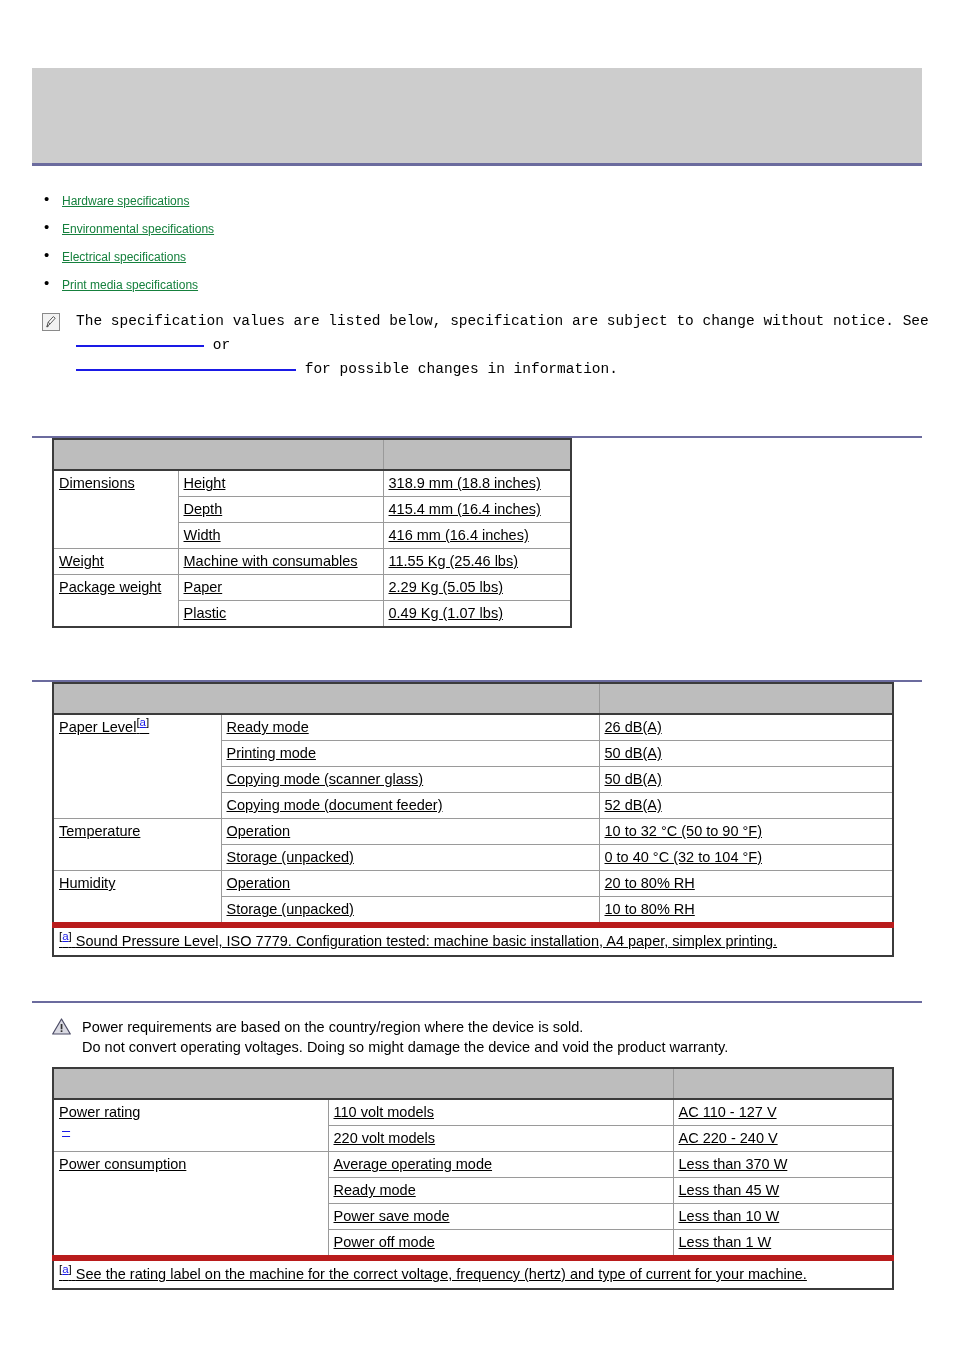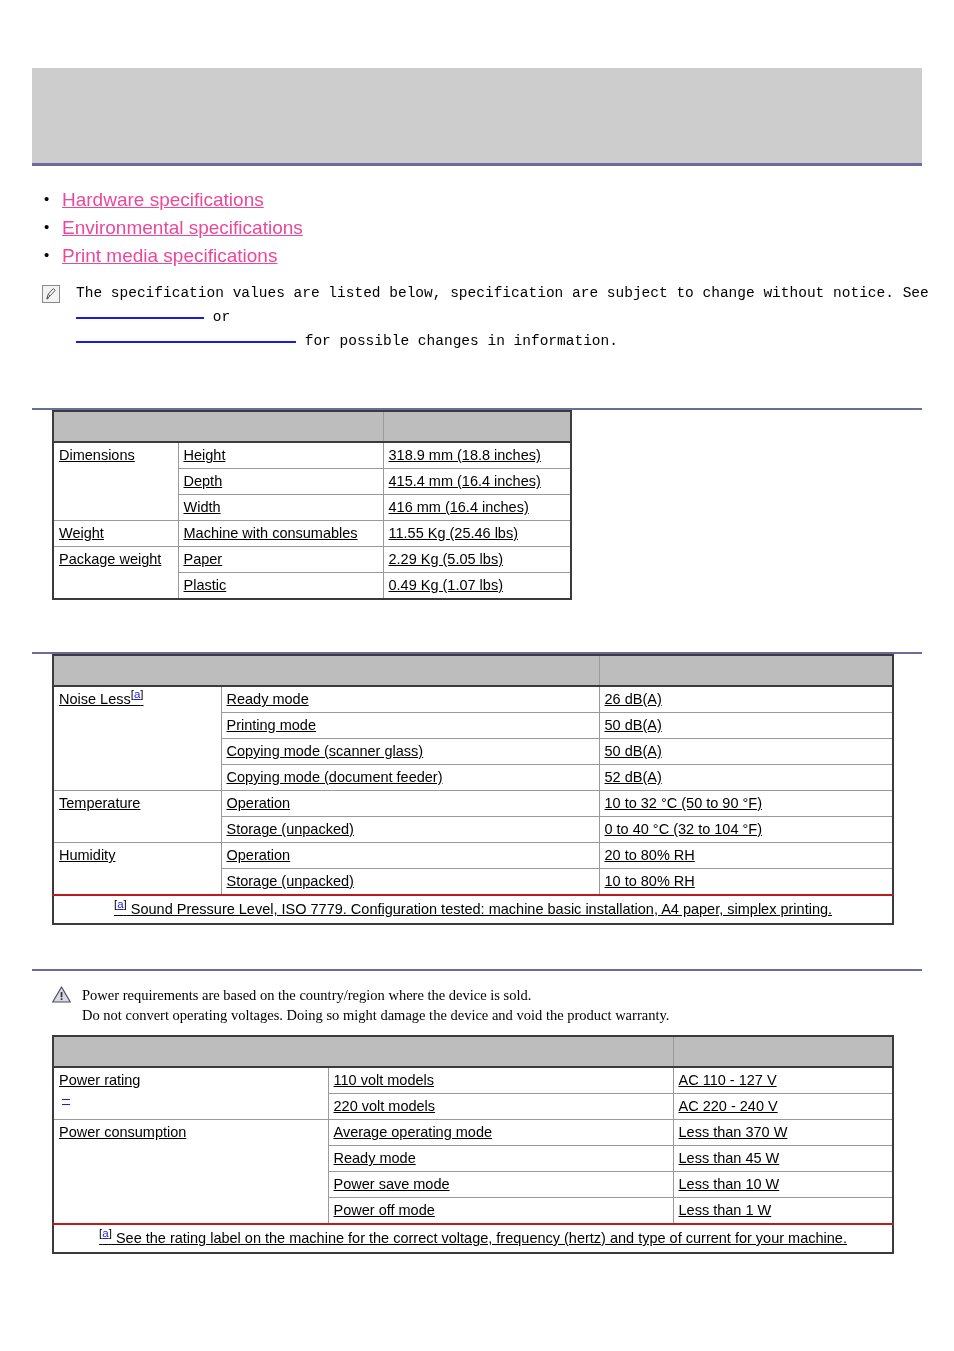--- a/index.html
+++ b/index.html
@@ -45,23 +45,23 @@
   }
   .toc li::before {
     content: "•";
     position: absolute;
     left: -18px;
     top: -1px;
     color: #000;
     font-size: 15px;
   }
   a.link {
-    color: #ec4899;
+    color: #15803d;
     text-decoration: underline;
-    font-size: 19px;
+    font-size: 12px;
     cursor: pointer;
   }
 
   
   .note {
     margin: 18px 0 0 0;
     padding: 0 0 0 48px;
     position: relative;
     line-height: 21px;
     max-width: 900px;
@@ -110,23 +110,22 @@
     line-height: 18px;
     white-space: nowrap;
   }
   table.spec td.hd {
     background: #bdbdbd;
     height: 22px;
     border-bottom: 2px solid #3b3b3b;
   }
   table.spec td.foot {
     white-space: normal;
-    border-top: 2px solid #b91c1c;
+    border-top: 6px solid #b91c1c;
     line-height: 20px;
-    text-align: center;
   }
   sup.fn a, .fnmark a {
     color: #1a1ae6;
     text-decoration: underline;
   }
   .fnmark {
     font-size: 11.5px;
     vertical-align: super;
     line-height: 0;
   }
@@ -148,39 +147,42 @@
     line-height: 20px;
   }
   .warn-icon {
     position: absolute;
     left: 52px;
     top: 1px;
     width: 19px;
     height: 17px;
   }
   .warn-body { padding-left: 30px; }
-  .warn-body div { white-space: nowrap; font-family: Liberation Serif, serif; }
+  .warn-body div { white-space: nowrap; }
 
   .sp1 { height: 56px; }
   .sp2 { height: 52px; }
   .sp3 { height: 44px; }
 </style>
 </head>
 <body>
 
 <div class="banner">
   <div class="banner-title"></div>
 </div>
 
 <ul class="toc">
   <li>
     <a class="link" href="#">Hardware specifications</a>
   </li>
   <li>
     <a class="link" href="#">Environmental specifications</a>
+  </li>
+  <li>
+    <a class="link" href="#">Electrical specifications</a>
   </li>
   <li>
     <a class="link" href="#">Print media specifications</a>
   </li>
 </ul>
 
 <div class="note">
   <span class="note-icon">
     <svg width="18" height="18" viewBox="0 0 18 18">
       <rect x="0.5" y="0.5" width="17" height="17" fill="#f2f2f2" stroke="#8a8a8a"></rect>
@@ -250,21 +252,21 @@
         <col style="width:168px">
         <col style="width:378px">
         <col style="width:294px">
       </colgroup>
     <tbody>
       <tr>
         <td class="hd" colspan="2"></td>
         <td class="hd"></td>
       </tr>
       <tr>
-        <td rowspan="4"><span>Noise Less</span><span class="fnmark">[<a href="#">a</a>]</span></td>
+        <td rowspan="4"><span>Paper Level</span><span class="fnmark">[<a href="#">a</a>]</span></td>
         <td>Ready mode</td>
         <td>26 dB(A)</td>
       </tr>
       <tr>
         <td>Printing mode</td>
         <td>50 dB(A)</td>
       </tr>
       <tr>
         <td>Copying mode (scanner glass)</td>
         <td>50 dB(A)</td>

